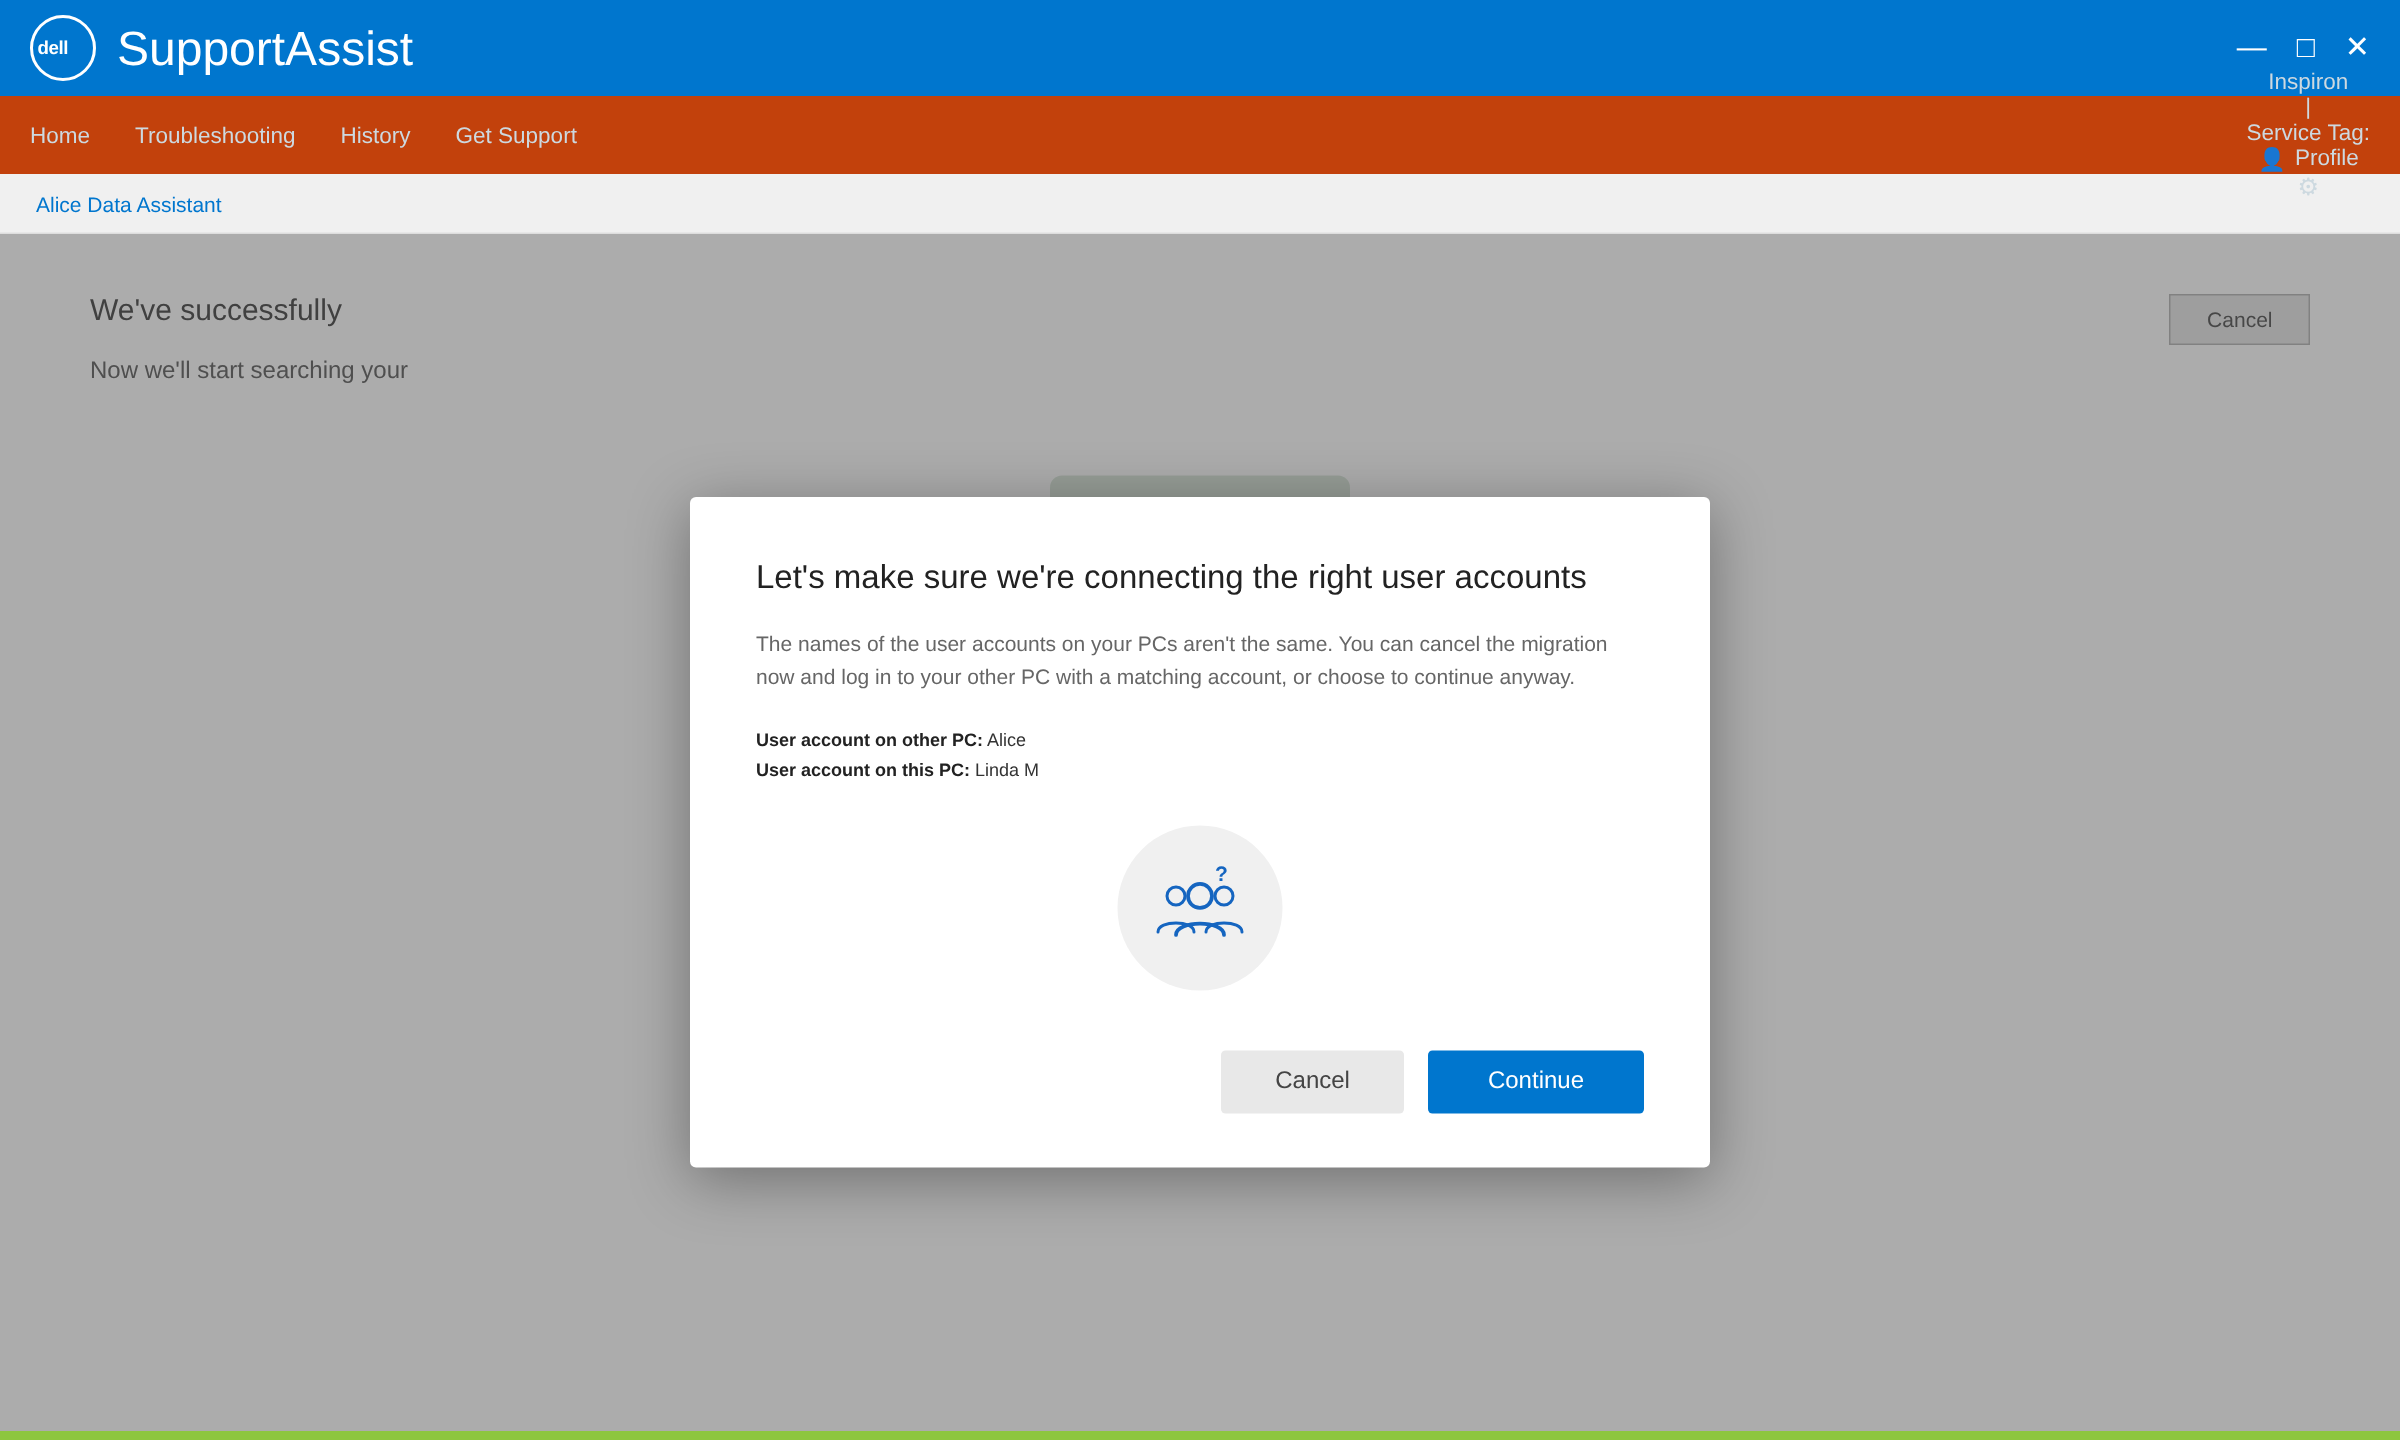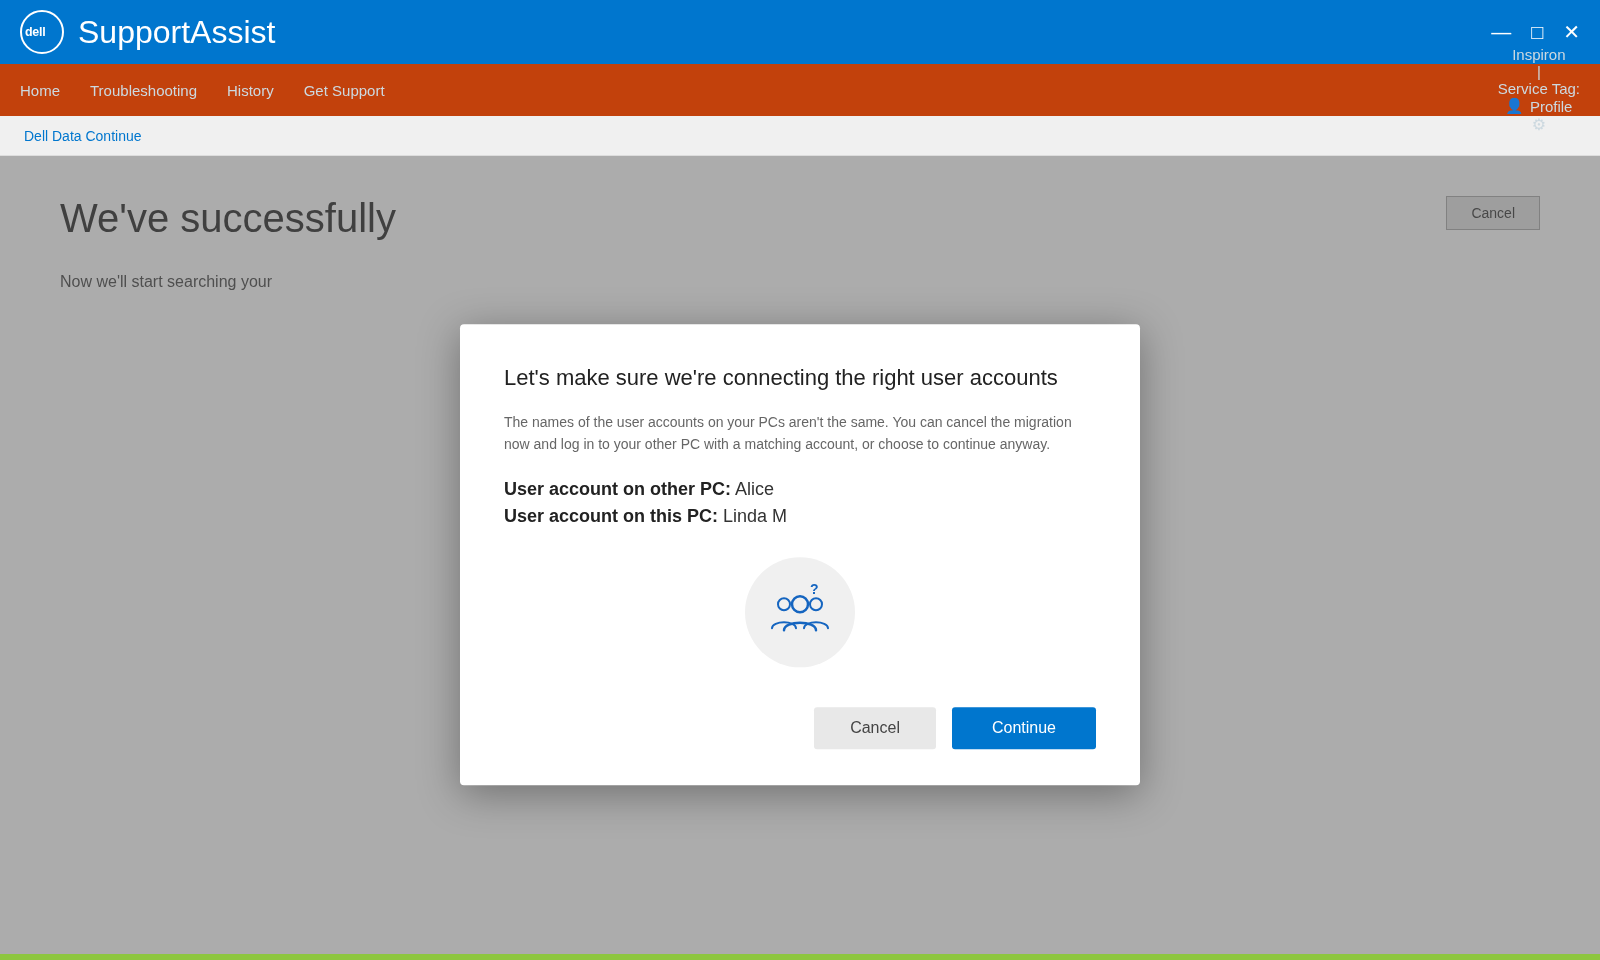--- a/index.html
+++ b/index.html
@@ -112,24 +112,24 @@
     }
 
     
     .bg-content {
       position: absolute;
       top: 0; left: 0; right: 0; bottom: 0;
       padding: 40px 60px;
       filter: brightness(0.85);
     }
     .bg-title {
-      font-size: 40px;
+      font-size: 20px;
       font-weight: 300;
       color: #222;
-      margin-bottom: 32px;
+      margin-bottom: 20px;
     }
     .bg-subtitle {
       font-size: 16px;
       color: #444;
       margin-bottom: 30px;
     }
     .bg-cancel-btn {
       position: absolute;
       top: 40px;
       right: 60px;
@@ -182,21 +182,21 @@
     .modal-description {
       font-size: 14px;
       color: #666;
       line-height: 1.6;
       margin-bottom: 24px;
     }
     .user-account-info {
       margin-bottom: 30px;
     }
     .account-line {
-      font-size: 18px;
+      font-size: 12px;
       color: #333;
       margin-bottom: 6px;
     }
     .account-line strong {
       font-weight: 600;
       color: #222;
     }
     .icon-container {
       display: flex;
       justify-content: center;
@@ -281,21 +281,21 @@
     <span>Service Tag:</span>
     <div class="profile-icon">
       <span>👤</span>
       <span>Profile</span>
     </div>
     <span class="gear-icon">⚙</span>
   </div>
 </div>
 
 <div class="breadcrumb-bar">
-  <span class="breadcrumb-text">Dell Data Continue</span>
+  <span class="breadcrumb-text">Alice Data Assistant</span>
 </div>
 
 <div class="main-content">
 
   <div class="bg-content">
     <div class="bg-title">We've successfully</div>
     <div class="bg-subtitle">Now we'll start searching your</div>
     <button class="bg-cancel-btn">Cancel</button>
     <div class="bg-image-placeholder">
       <div class="laptop-shape"></div>

